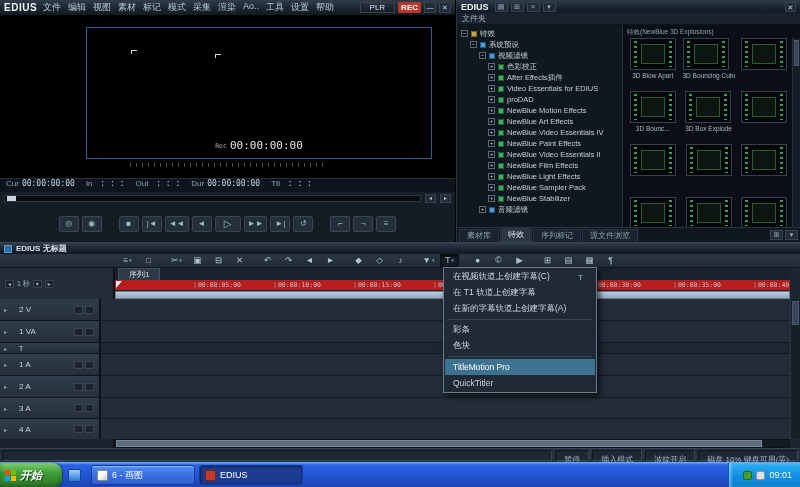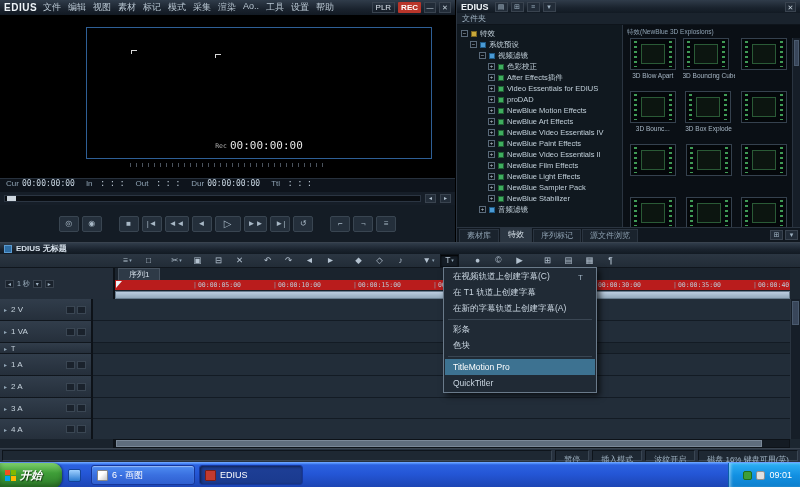--- a/index.html
+++ b/index.html
@@ -13,21 +13,21 @@
   .ticon{display:inline-block;width:13px;height:10px;border:1px solid #39434f;background:#222c38;
     color:#9fb2c2;font-size:7px;text-align:center;line-height:8px}
 
   
   .mon-win{position:absolute;left:0;top:0;width:456px;height:242px;background:#10161e;border-right:1px solid #000}
   .mon-title{height:15px;display:flex;align-items:center;gap:6px;padding:0 4px;
     background:linear-gradient(#303c4a,#1a232e 60%,#121a23)}
   .mon-logo{font-weight:bold;font-size:10px;color:#eef4f8;letter-spacing:.5px}
   .mon-menus{display:flex;gap:7px;font-size:9px;color:#b9c7d3;white-space:nowrap}
   .mon-right{margin-left:auto;display:flex;gap:3px;align-items:center}
-  .plr{font-size:8px;color:#d8e0e8;border:1px solid #39434f;padding:0 3px;height:11px;line-height:10px}
+  .plr{font-size:8px;color:#d8e0e8;border:1px solid #39434f;padding:0 9px;height:11px;line-height:10px}
   .rec{background:#b8352a;color:#fff;font-size:8px;font-weight:bold;padding:0 3px;height:11px;line-height:11px;border-radius:1px}
   .mon-preview{position:absolute;top:15px;left:0;right:0;height:163px;background:#000}
   .vframe{position:absolute;left:86px;top:12px;width:346px;height:132px;border:1px solid #2e5f96;background:#000}
   .safe{position:absolute;width:6px;height:4px;border-left:1px solid #d8d8d8;border-top:1px solid #d8d8d8}
   .s1{left:44px;top:22px}.s2{left:128px;top:26px}
   .tc-line{position:absolute;bottom:6px;width:100%;text-align:center;
     font-family:"DejaVu Sans Mono",monospace;color:#e6e6e6;font-size:11px}
   .tc-prefix{font-size:6.5px;color:#b0b0b0;margin-right:3px;vertical-align:1px}
   .ruler-marks{position:absolute;left:130px;right:130px;top:148px;height:4px;opacity:.7;
     background:repeating-linear-gradient(90deg,#6a7684 0 1px,transparent 1px 6px)}
@@ -106,23 +106,23 @@
     border-bottom:1px solid #1a222c}
   .rtick{position:absolute;top:1px;font-size:6.5px;color:#bcc9d6;font-family:"DejaVu Sans Mono",monospace;white-space:nowrap}
   .rtick::before{content:"|";margin-right:1px;color:#8fa3b4}
   .tl-band{position:absolute;top:48px;left:115px;right:10px;height:8px;
     background:linear-gradient(#bccde0,#93a9bc);border:1px solid #6a7e90}
   .ph-flag{position:absolute;left:116px;top:38px;width:0;height:0;
     border-top:7px solid #f0f4f8;border-right:6px solid transparent;z-index:5}
   .tl-tracks{position:absolute;top:56px;left:0;right:10px;bottom:23px;overflow:hidden}
   .trow{display:flex}
   .h22{height:22px}.h21{height:21px}.h11{height:11px}
-  .thead{width:93px;background:linear-gradient(#313d4b,#252f3b);border-bottom:1px solid #10161d;
+  .thead{width:101px;background:linear-gradient(#313d4b,#252f3b);border-bottom:1px solid #10161d;
     border-right:2px solid #0d1218;display:flex;align-items:center;font-size:8px;color:#c6d2dc;
-    padding-left:4px;gap:4px;flex:none}
+    padding-left:4px;gap:12px;flex:none}
   .trow.h11 .thead{font-size:7px}
   .texp2{font-size:6px;color:#8fa3b4}
   .tminis{margin-left:auto;display:flex;gap:2px;padding-right:5px}
   .tmini{width:9px;height:8px;background:#1a222c;border:1px solid #3a4653}
   .tbody{flex:1;background:#222d39;border-bottom:1px solid #131b24}
   .trow.h11 .tbody{background:#1d2731}
   .tl-vscroll{position:absolute;right:0;top:56px;bottom:23px;width:10px;background:#161e28;border-left:1px solid #2a3440}
   .vthumb{margin:2px 1px;height:24px;background:#39465a;border:1px solid #4a5a6e}
   .tl-hscroll{position:absolute;left:0;right:10px;bottom:14px;height:9px;display:flex}
   .hcorner{width:115px;background:#1a232d;border-right:2px solid #0d1218}

